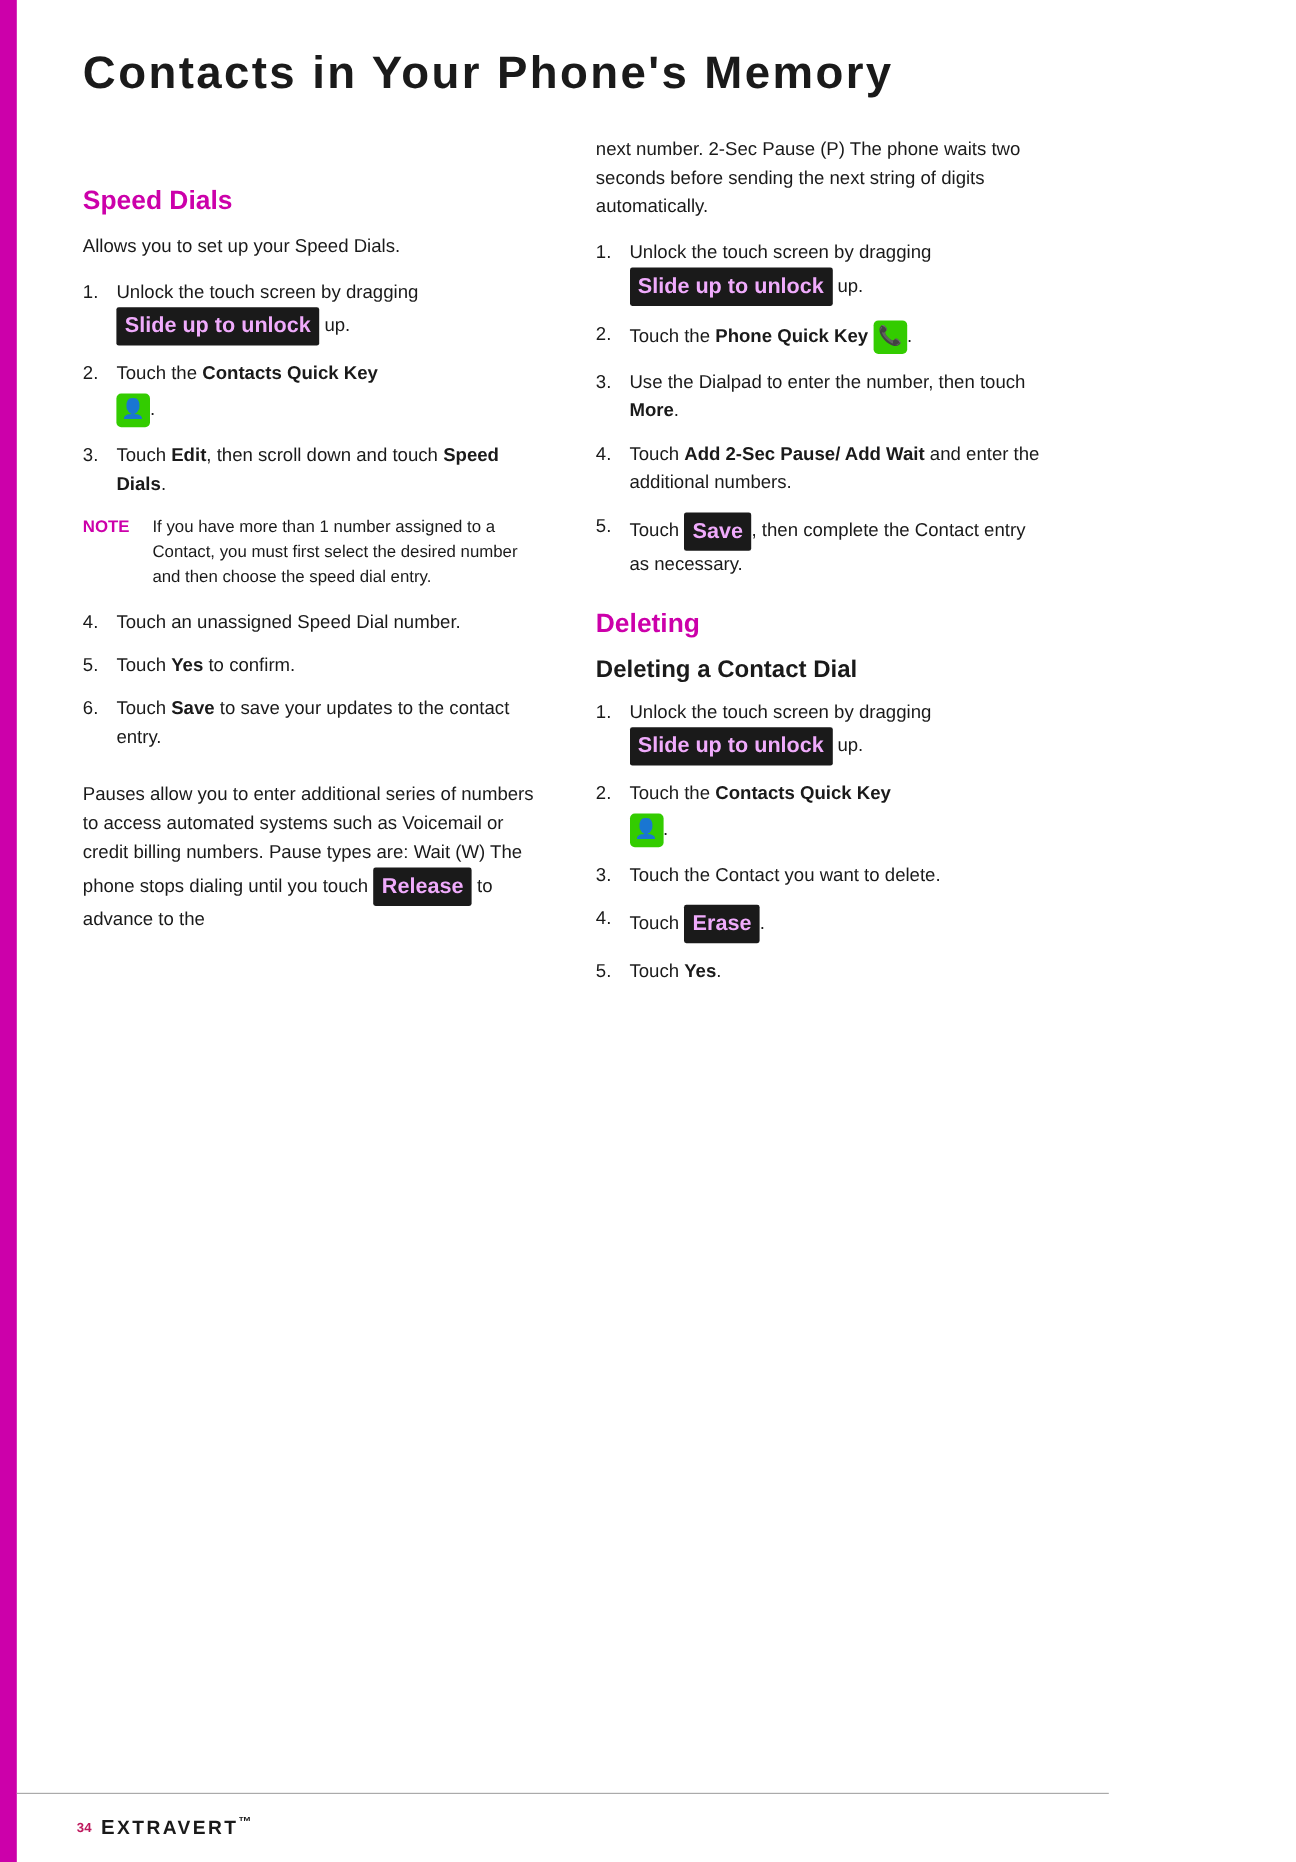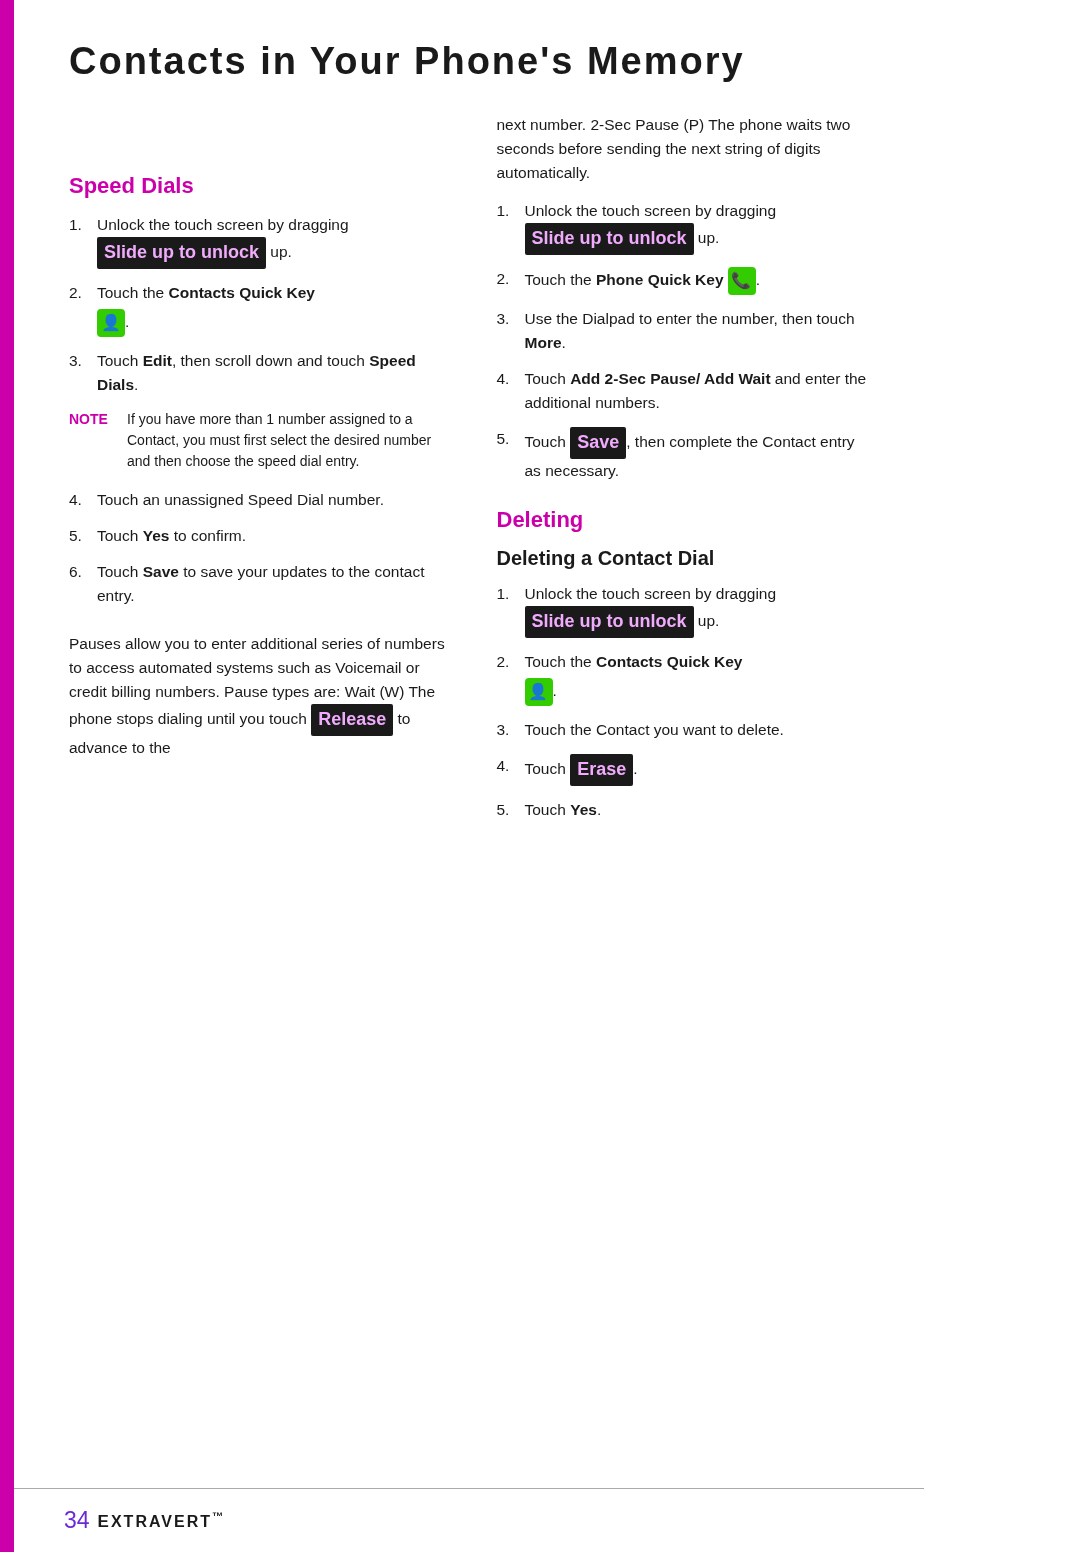--- a/index.html
+++ b/index.html
@@ -168,23 +168,23 @@
       color: #cc00aa;
     }
 
     .note-content {
       flex: 1;
       font-size: 14px;
       line-height: 1.5;
     }
 
     .footer-num {
-      font-size: 23px;
-      font-weight: normal;
-      color: #6d28d9;
+      font-size: 11px;
+      font-weight: bold;
+      color: #be185d;
     }
 
     .footer-brand {
       font-size: 17px;
       font-weight: bold;
       color: #1a1a1a;
       letter-spacing: 2px;
       text-transform: uppercase;
     }
 
@@ -209,20 +209,21 @@
 
     <h1 class="page-title">Contacts in Your Phone's Memory</h1>
 
     <div class="two-col">
 
       <div class="col-left">
 
         <div>
           <div class="section-title">Speed Dials</div>
 
+          <p class="para">Allows you to set up your Speed Dials.</p>
 
           <div class="list-item">
             <span class="list-num">1.</span>
             <span class="list-content">
               Unlock the touch screen by dragging
               <span class="badge">Slide up to unlock</span>
               up.
             </span>
           </div>
 

